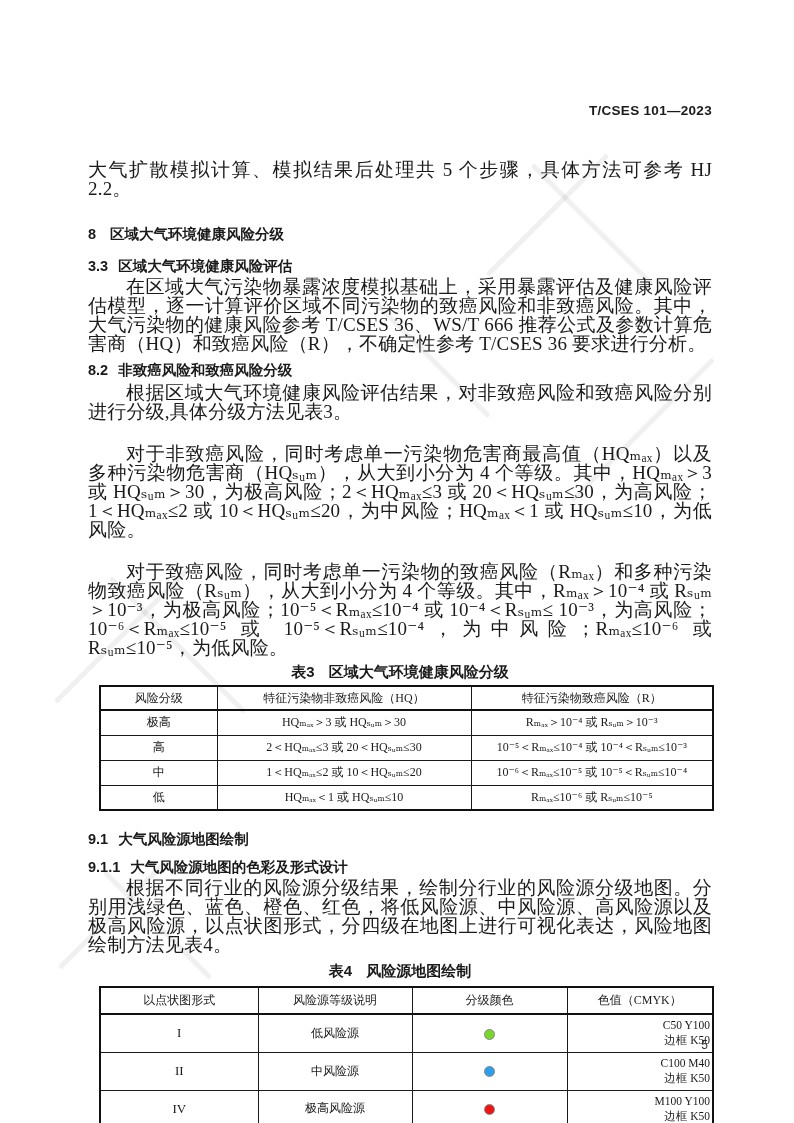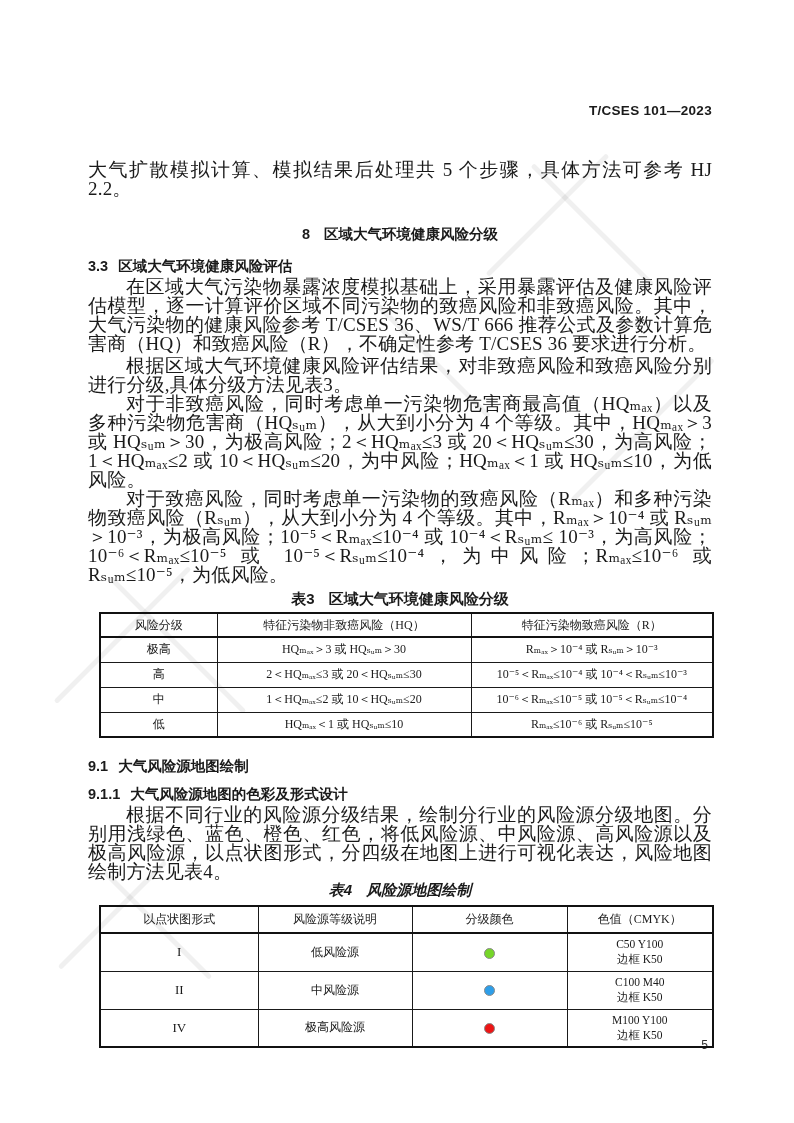--- a/index.html
+++ b/index.html
@@ -20,21 +20,21 @@
     font-family:"Liberation Sans","DejaVu Sans",sans-serif;
     font-weight:600; font-size:13.5px; height:16px; line-height:16px;
     letter-spacing:.3px;
   }
 
   .para {
     font-size:19px; line-height:19px;
     text-align:justify;
     letter-spacing:.2px;
   }
-  .para.indent { text-indent:2em; }
+  .para.indent { text-indent:2em;margin-top:23px; }
 
   .h-sec {
     font-family:"Liberation Sans","DejaVu Sans",sans-serif;
     font-weight:bold; font-size:14.5px; height:20px; line-height:20px;
   }
   .h-sec .sec-num { display:inline-block; margin-right:14px; }
   .h-sub .sec-num { margin-right:10px; }
 
   .tbl-title {
     text-align:center;
@@ -65,21 +65,21 @@
   #table4 td { height:38px; }
   #table4 .roman { font-family:"Liberation Serif","DejaVu Serif",serif; font-size:13px; }
 
   .dot {
     display:inline-block;
     width:11px; height:11px;
     border-radius:50%;
     border:1px solid #8a8a8a;
     vertical-align:middle;
   }
-  .cmyk-line { line-height:15px; font-size:11.5px; }
+  .cmyk-line { line-height:15px; font-size:11.5px;text-align:right; }
 
   .page-number {
     position:absolute; top:1038px; right:86px;
     font-size:12px; color:#333;
     font-family:"Liberation Sans","DejaVu Sans",sans-serif;
   }
 
   
   .wm { position:absolute; inset:0; z-index:1; pointer-events:none; }
   .wm-stroke {
@@ -101,30 +101,33 @@
     <div class="wm-stroke" style="left:110px; top:840px; height:150px; transform:rotate(45deg);"></div>
     <div class="wm-stroke" style="left:155px; top:850px; height:150px; transform:rotate(-45deg);"></div>
   </div>
 
   <div class="content">
 
     <div class="doc-header">T/CSES 101—2023</div>
 
     <p class="para" style="margin-top:41px;">大气扩散模拟计算、模拟结果后处理共 5 个步骤，具体方法可参考 HJ 2.2。</p>
 
-    <div class="h-sec" style="margin-top:26px;text-align:center;">
+    <div class="h-sec" style="margin-top:26px;">
       <span class="sec-num">8</span><span>区域大气环境健康风险分级</span>
     </div>
 
     <div class="h-sec h-sub" style="margin-top:12px;">
       <span class="sec-num">3.3</span><span>区域大气环境健康风险评估</span>
     </div>
 
     <p class="para indent" style="margin-top:1px;">在区域大气污染物暴露浓度模拟基础上，采用暴露评估及健康风险评估模型，逐一计算评价区域不同污染物的致癌风险和非致癌风险。其中，大气污染物的健康风险参考 T/CSES 36、WS/T 666 推荐公式及参数计算危害商（HQ）和致癌风险（R），不确定性参考 T/CSES 36 要求进行分析。</p>
 
+    <div class="h-sec h-sub" style="margin-top:7px;">
+      <span class="sec-num">8.2</span><span>非致癌风险和致癌风险分级</span>
+    </div>
 
     <p class="para indent" style="margin-top:3px;">根据区域大气环境健康风险评估结果，对非致癌风险和致癌风险分别进行分级,具体分级方法见表3。</p>
     <p class="para indent">对于非致癌风险，同时考虑单一污染物危害商最高值（HQₘₐₓ）以及多种污染物危害商（HQₛᵤₘ），从大到小分为 4 个等级。其中，HQₘₐₓ＞3 或 HQₛᵤₘ＞30，为极高风险；2＜HQₘₐₓ≤3 或 20＜HQₛᵤₘ≤30，为高风险；1＜HQₘₐₓ≤2 或 10＜HQₛᵤₘ≤20，为中风险；HQₘₐₓ＜1 或 HQₛᵤₘ≤10，为低风险。</p>
     <p class="para indent">对于致癌风险，同时考虑单一污染物的致癌风险（Rₘₐₓ）和多种污染物致癌风险（Rₛᵤₘ），从大到小分为 4 个等级。其中，Rₘₐₓ＞10⁻⁴ 或 Rₛᵤₘ＞10⁻³，为极高风险；10⁻⁵＜Rₘₐₓ≤10⁻⁴ 或 10⁻⁴＜Rₛᵤₘ≤ 10⁻³，为高风险；10⁻⁶＜Rₘₐₓ≤10⁻⁵ 或 10⁻⁵＜Rₛᵤₘ≤10⁻⁴，为中风险；Rₘₐₓ≤10⁻⁶ 或 Rₛᵤₘ≤10⁻⁵，为低风险。</p>
 
     <div class="tbl-title" style="margin-top:6px;">
       <span class="t-label">表3</span><span>区域大气环境健康风险分级</span>
     </div>
 
     <table id="table3" class="doc-table" style="margin-top:4px;">
@@ -166,21 +169,21 @@
     <div class="h-sec h-sub" style="margin-top:18px;">
       <span class="sec-num">9.1</span><span>大气风险源地图绘制</span>
     </div>
 
     <div class="h-sec h-sub" style="margin-top:8px;">
       <span class="sec-num">9.1.1</span><span>大气风险源地图的色彩及形式设计</span>
     </div>
 
     <p class="para indent" style="margin-top:1px;">根据不同行业的风险源分级结果，绘制分行业的风险源分级地图。分别用浅绿色、蓝色、橙色、红色，将低风险源、中风险源、高风险源以及极高风险源，以点状图形式，分四级在地图上进行可视化表达，风险地图绘制方法见表4。</p>
 
-    <div class="tbl-title" style="font-style:italic;">
+    <div class="tbl-title" style="margin-top:8px;">
       <span class="t-label">表4</span><span>风险源地图绘制</span>
     </div>
 
     <table id="table4" class="doc-table" style="margin-top:6px;">
       <colgroup>
           <col style="width:158px">
           <col style="width:154px">
           <col style="width:155px">
           <col style="width:146px">
         </colgroup>

